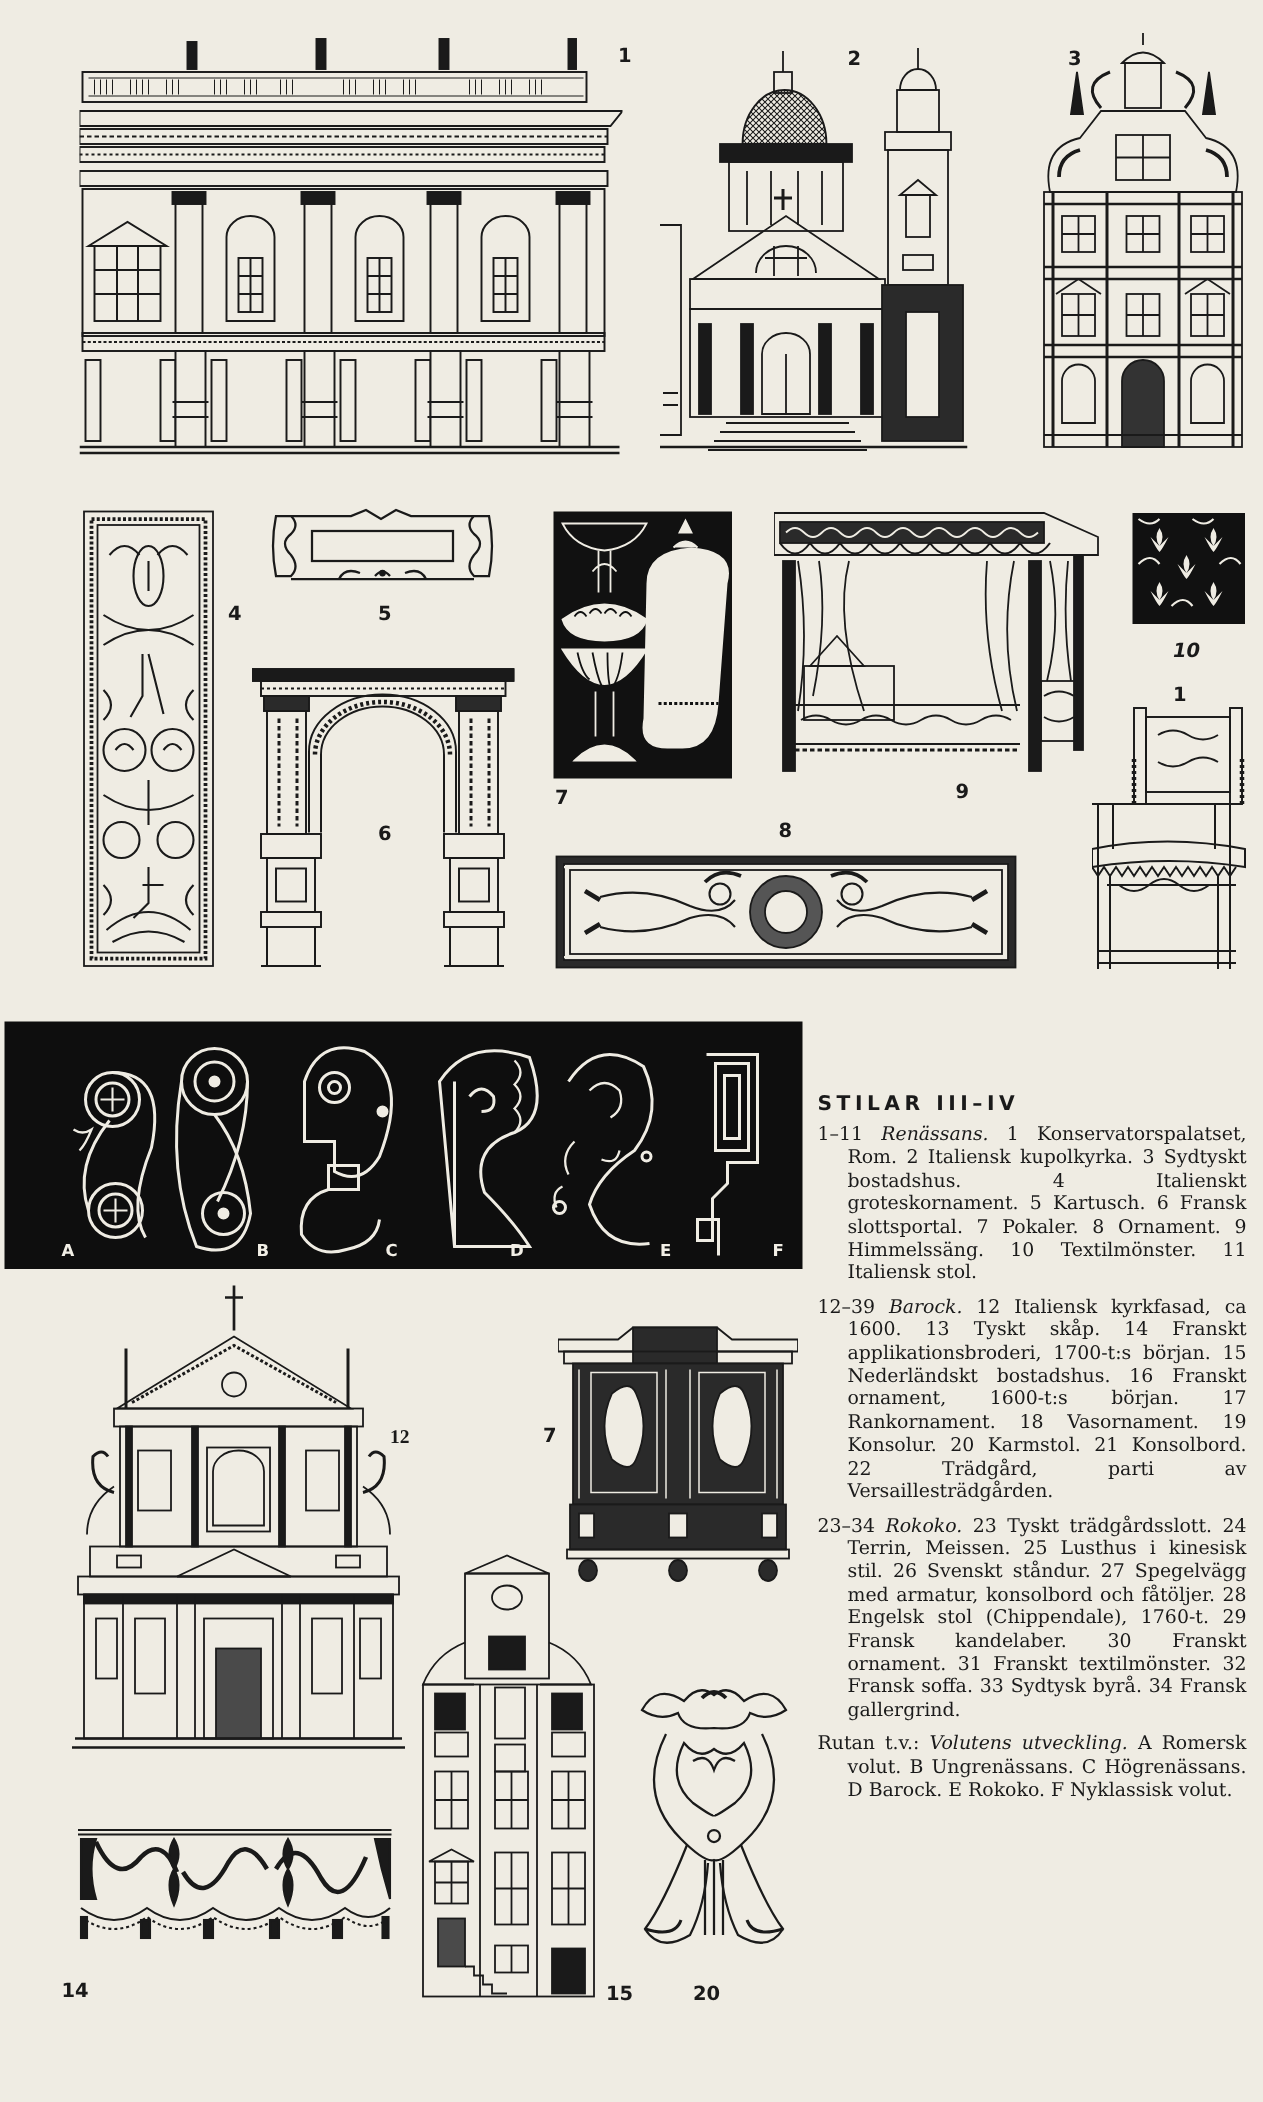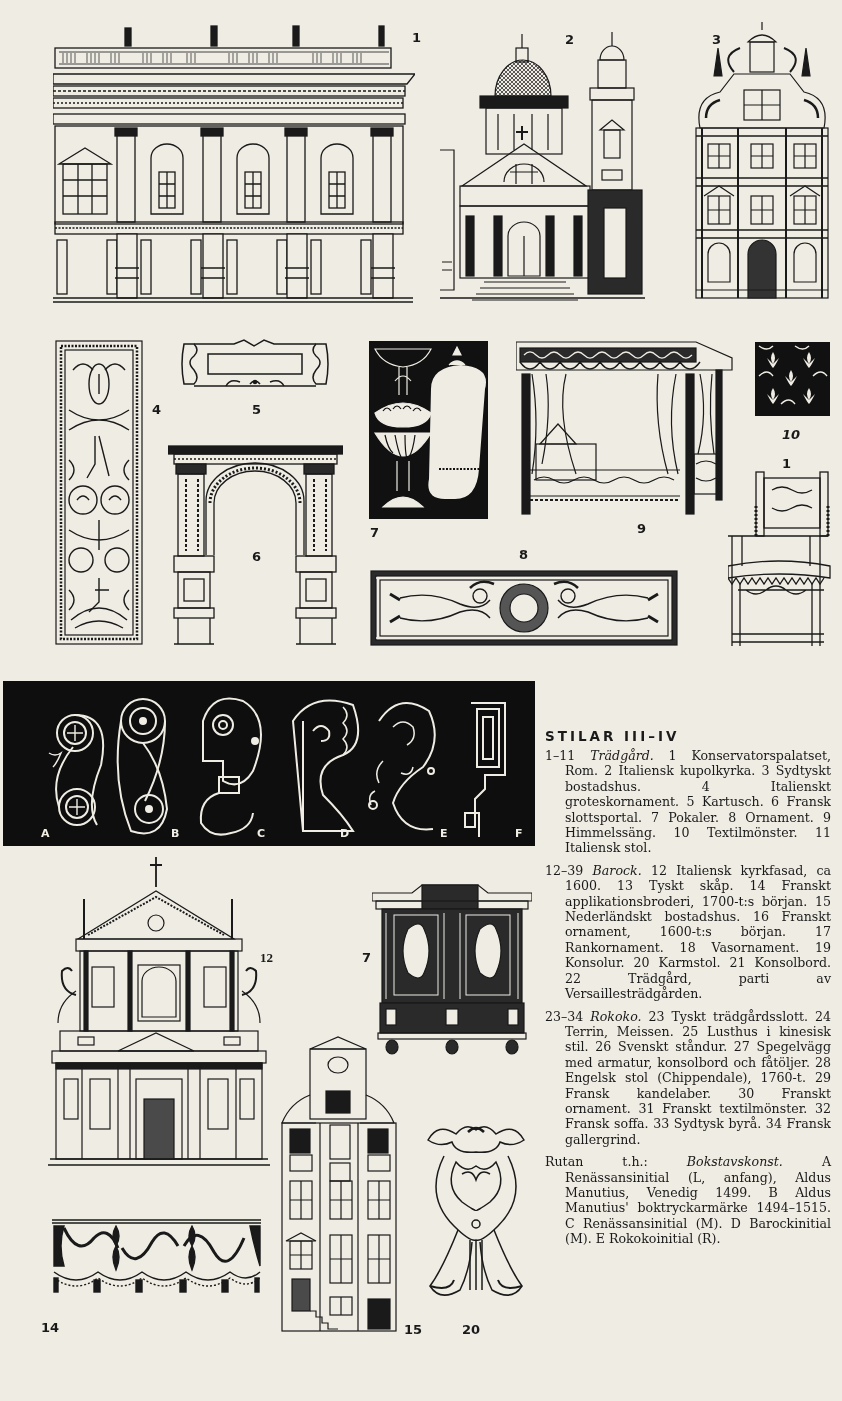--- a/index.html
+++ b/index.html
@@ -550,35 +550,35 @@
     <path d="M8 164 q20 6 24 -6 M100 164 q-20 6 -24 -6" stroke-width="2"></path>
   </svg>
 </div>
 <span class="num" style="left:462px;top:1322px;">20</span>
 
 <div class="textcol">
   <div class="hdr">STILAR III–IV</div>
 
   <div class="para">
     <b>1–11</b>
-    <i>Trädgård.</i>
+    <i>Renässans.</i>
     <span>1 Konservatorspalatset, Rom. 2 Italiensk kupolkyrka. 3 Sydtyskt bostadshus. 4 Italienskt groteskornament. 5 Kartusch. 6 Fransk slottsportal. 7 Pokaler. 8 Ornament. 9 Himmelssäng. 10 Textilmönster. 11 Italiensk stol.</span>
   </div>
 
   <div class="para">
     <b>12–39</b>
     <i>Barock.</i>
     <span>12 Italiensk kyrkfasad, ca 1600. 13 Tyskt skåp. 14 Franskt applikationsbroderi, 1700-t:s början. 15 Nederländskt bostadshus. 16 Franskt ornament, 1600-t:s början. 17 Rankornament. 18 Vasornament. 19 Konsolur. 20 Karmstol. 21 Konsolbord. 22 Trädgård, parti av Versaillesträdgården.</span>
   </div>
 
   <div class="para">
     <b>23–34</b>
     <i>Rokoko.</i>
     <span>23 Tyskt trädgårdsslott. 24 Terrin, Meissen. 25 Lusthus i kinesisk stil. 26 Svenskt ståndur. 27 Spegelvägg med armatur, konsolbord och fåtöljer. 28 Engelsk stol (Chippendale), 1760-t. 29 Fransk kandelaber. 30 Franskt ornament. 31 Franskt textilmönster. 32 Fransk soffa. 33 Sydtysk byrå. 34 Fransk gallergrind.</span>
   </div>
 
-
   <div class="para">
-    <span>Rutan t.h.:</span>
-    <i>Bokstavskonst.</i>
-    <span>A Renässansinitial (L, anfang), Aldus Manutius, Venedig 1499. B Aldus Manutius' boktryckarmärke 1494–1515. C Renässansinitial (M). D Barockinitial (M). E Rokokoinitial (R).</span>
+    <span>Rutan t.v.:</span>
+    <i>Volutens utveckling.</i>
+    <span>A Romersk volut. B Ungrenässans. C Högrenässans. D Barock. E Rokoko. F Nyklassisk volut.</span>
   </div>
+
 </div>
 
 </body></html>

